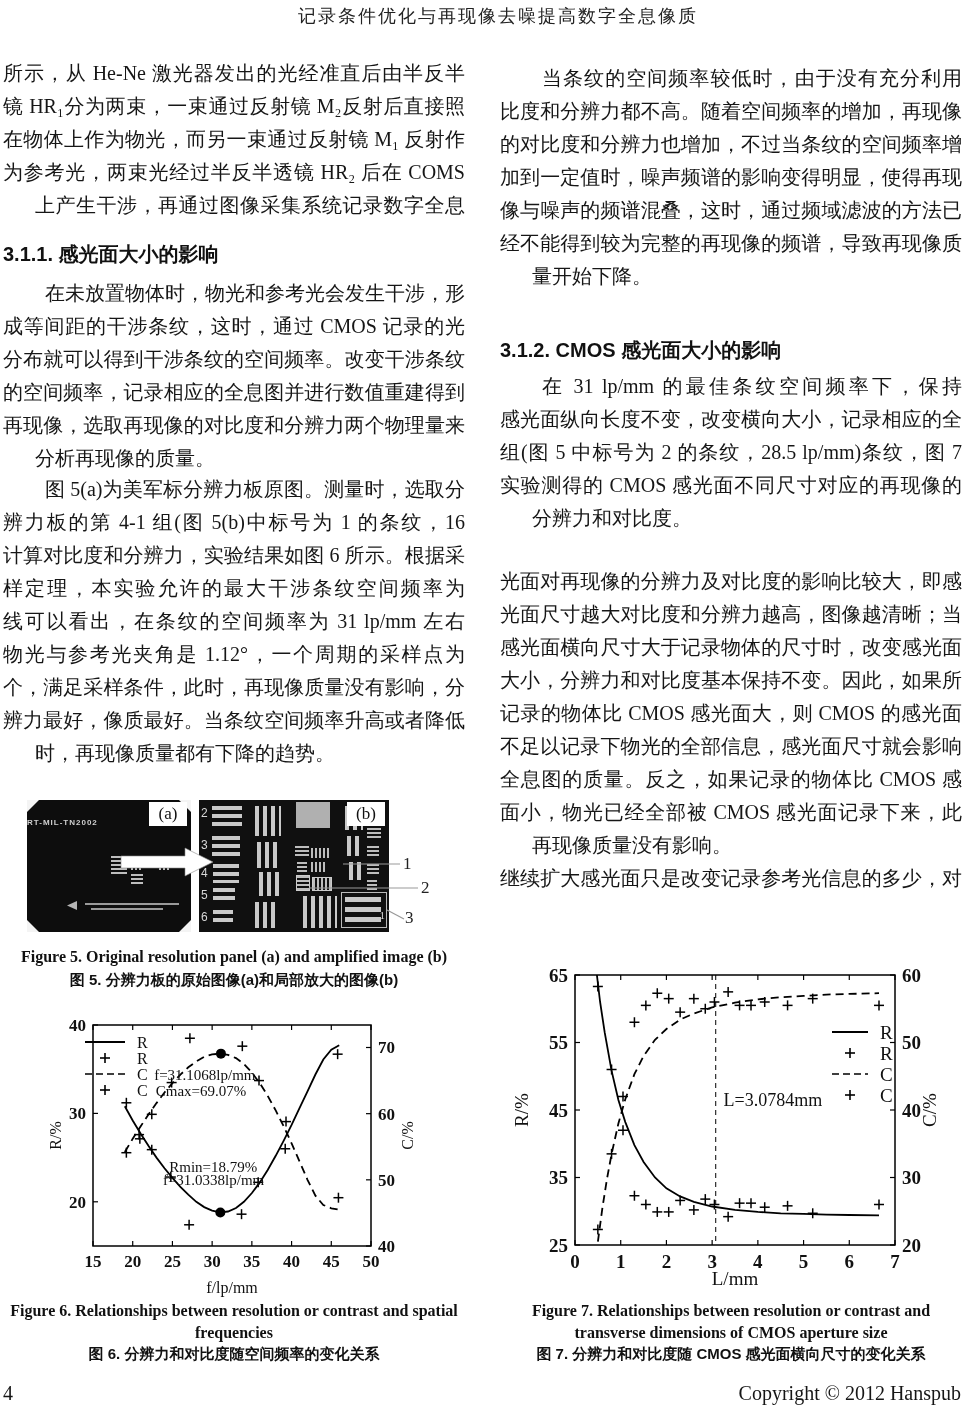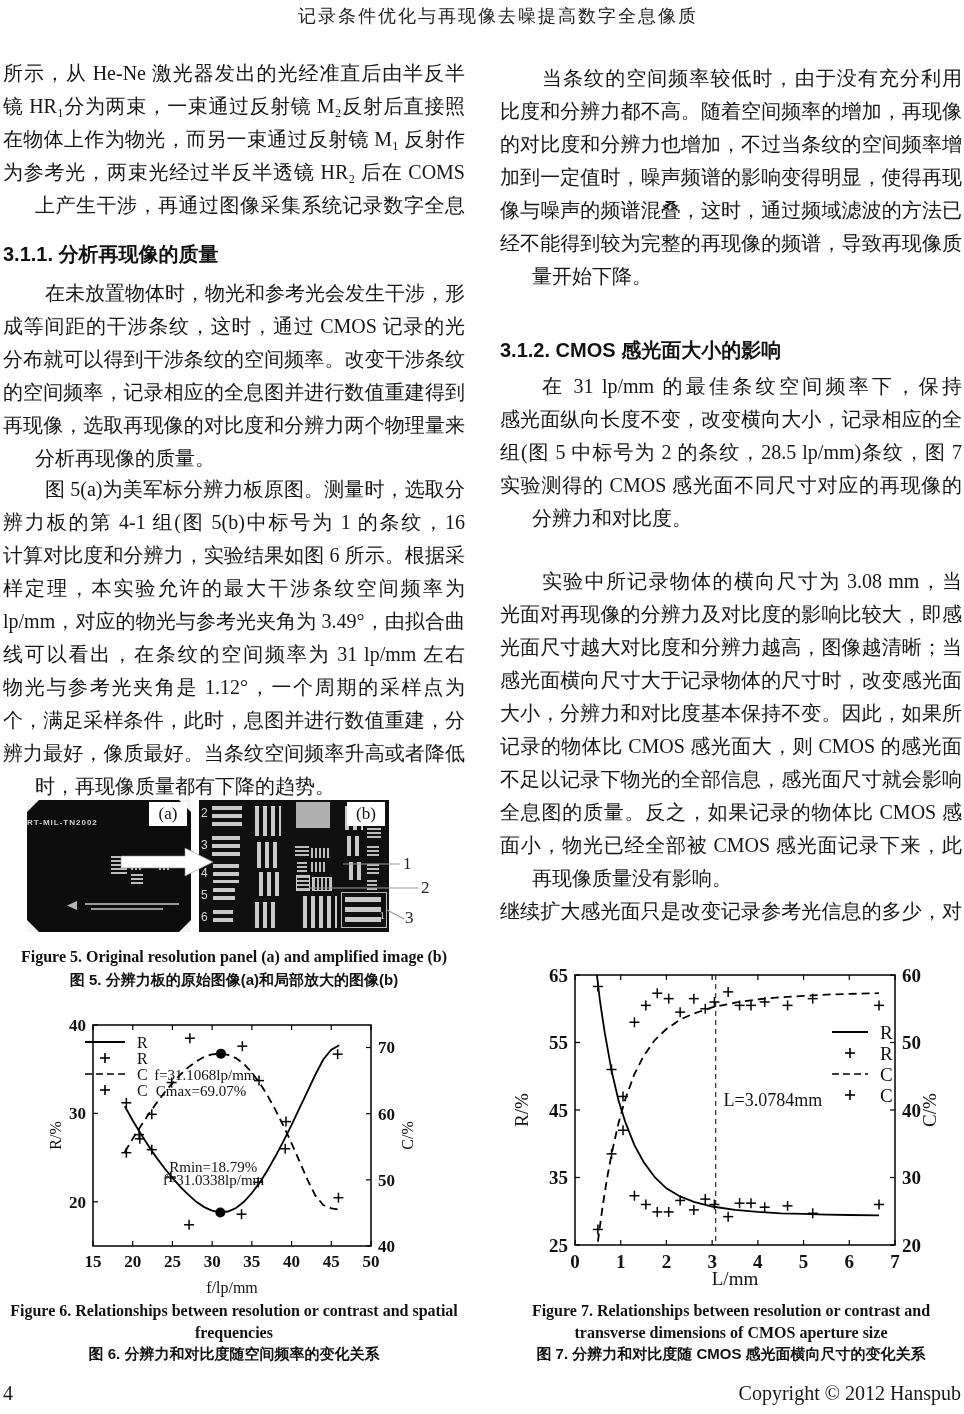--- a/index.html
+++ b/index.html
@@ -80,38 +80,37 @@
   <div class="doc-title">记录条件优化与再现像去噪提高数字全息像质</div>
 
   <div class="col col-left">
     <div class="para" style="top:57px">
         <div class="line">所示，从 He-Ne 激光器发出的光经准直后由半反半透</div>
         <div class="line">镜 HR₁分为两束，一束通过反射镜 M₂反射后直接照</div>
         <div class="line">在物体上作为物光，而另一束通过反射镜 M₁ 反射作</div>
         <div class="line">为参考光，两束光经过半反半透镜 HR₂ 后在 COMS</div>
         <div class="line lastline">上产生干涉，再通过图像采集系统记录数字全息图。</div>
       </div>
-    <div class="heading" style="top:238px">3.1.1. 分析再现像的质量</div>
+    <div class="heading" style="top:238px">3.1.1. 感光面大小的影响</div>
     <div class="para" style="top:277px">
         <div class="line indent">在未放置物体时，物光和参考光会发生干涉，形</div>
         <div class="line">成等间距的干涉条纹，这时，通过 CMOS 记录的光强</div>
         <div class="line">分布就可以得到干涉条纹的空间频率。改变干涉条纹</div>
         <div class="line">的空间频率，记录相应的全息图并进行数值重建得到</div>
         <div class="line">再现像，选取再现像的对比度和分辨力两个物理量来</div>
         <div class="line lastline">分析再现像的质量。</div>
       </div>
     <div class="para" style="top:473px">
         <div class="line indent">图 5(a)为美军标分辨力板原图。测量时，选取分</div>
         <div class="line">辨力板的第 4-1 组(图 5(b)中标号为 1 的条纹，16 lp/mm)</div>
         <div class="line">计算对比度和分辨力，实验结果如图 6 所示。根据采</div>
         <div class="line">样定理，本实验允许的最大干涉条纹空间频率为 192.3</div>
-        <div class="line">lp/mm，对应的物光与参考光夹角为 3.49°，由拟合曲</div>
         <div class="line">线可以看出，在条纹的空间频率为 31 lp/mm 左右时，</div>
         <div class="line">物光与参考光夹角是 1.12°，一个周期的采样点为 5~6</div>
-        <div class="line">个，满足采样条件，此时，息图并进行数值重建，分</div>
+        <div class="line">个，满足采样条件，此时，再现像质量没有影响，分</div>
         <div class="line">辨力最好，像质最好。当条纹空间频率升高或者降低</div>
         <div class="line lastline">时，再现像质量都有下降的趋势。</div>
       </div>
 
     <div class="fig5">
       <div class="f5a">
         <div class="f5corner f5c-tl"></div>
         <div class="f5corner f5c-tr"></div>
         <div class="f5corner f5c-bl"></div>
         <div class="f5corner f5c-br"></div>
@@ -304,21 +303,20 @@
       </div>
     <div class="heading" style="top:334px">3.1.2. CMOS 感光面大小的影响</div>
     <div class="para" style="top:370px">
         <div class="line indent">在 31 lp/mm 的最佳条纹空间频率下，保持 CMOS</div>
         <div class="line">感光面纵向长度不变，改变横向大小，记录相应的全</div>
         <div class="line">组(图 5 中标号为 2 的条纹，28.5 lp/mm)条纹，图 7 为</div>
         <div class="line">实验测得的 CMOS 感光面不同尺寸对应的再现像的</div>
         <div class="line lastline">分辨力和对比度。</div>
       </div>
     <div class="para" style="top:565px">
-        <div class="line indent">实验中所记录物体的横向尺寸为 3.08 mm，当</div>
         <div class="line">光面对再现像的分辨力及对比度的影响比较大，即感</div>
         <div class="line">光面尺寸越大对比度和分辨力越高，图像越清晰；当</div>
         <div class="line">感光面横向尺寸大于记录物体的尺寸时，改变感光面</div>
         <div class="line">大小，分辨力和对比度基本保持不变。因此，如果所</div>
         <div class="line">记录的物体比 CMOS 感光面大，则 CMOS 的感光面</div>
         <div class="line">不足以记录下物光的全部信息，感光面尺寸就会影响</div>
         <div class="line">全息图的质量。反之，如果记录的物体比 CMOS 感光</div>
         <div class="line">面小，物光已经全部被 CMOS 感光面记录下来，此时</div>
         <div class="line lastline">再现像质量没有影响。</div>
         <div class="line">继续扩大感光面只是改变记录参考光信息的多少，对</div>

